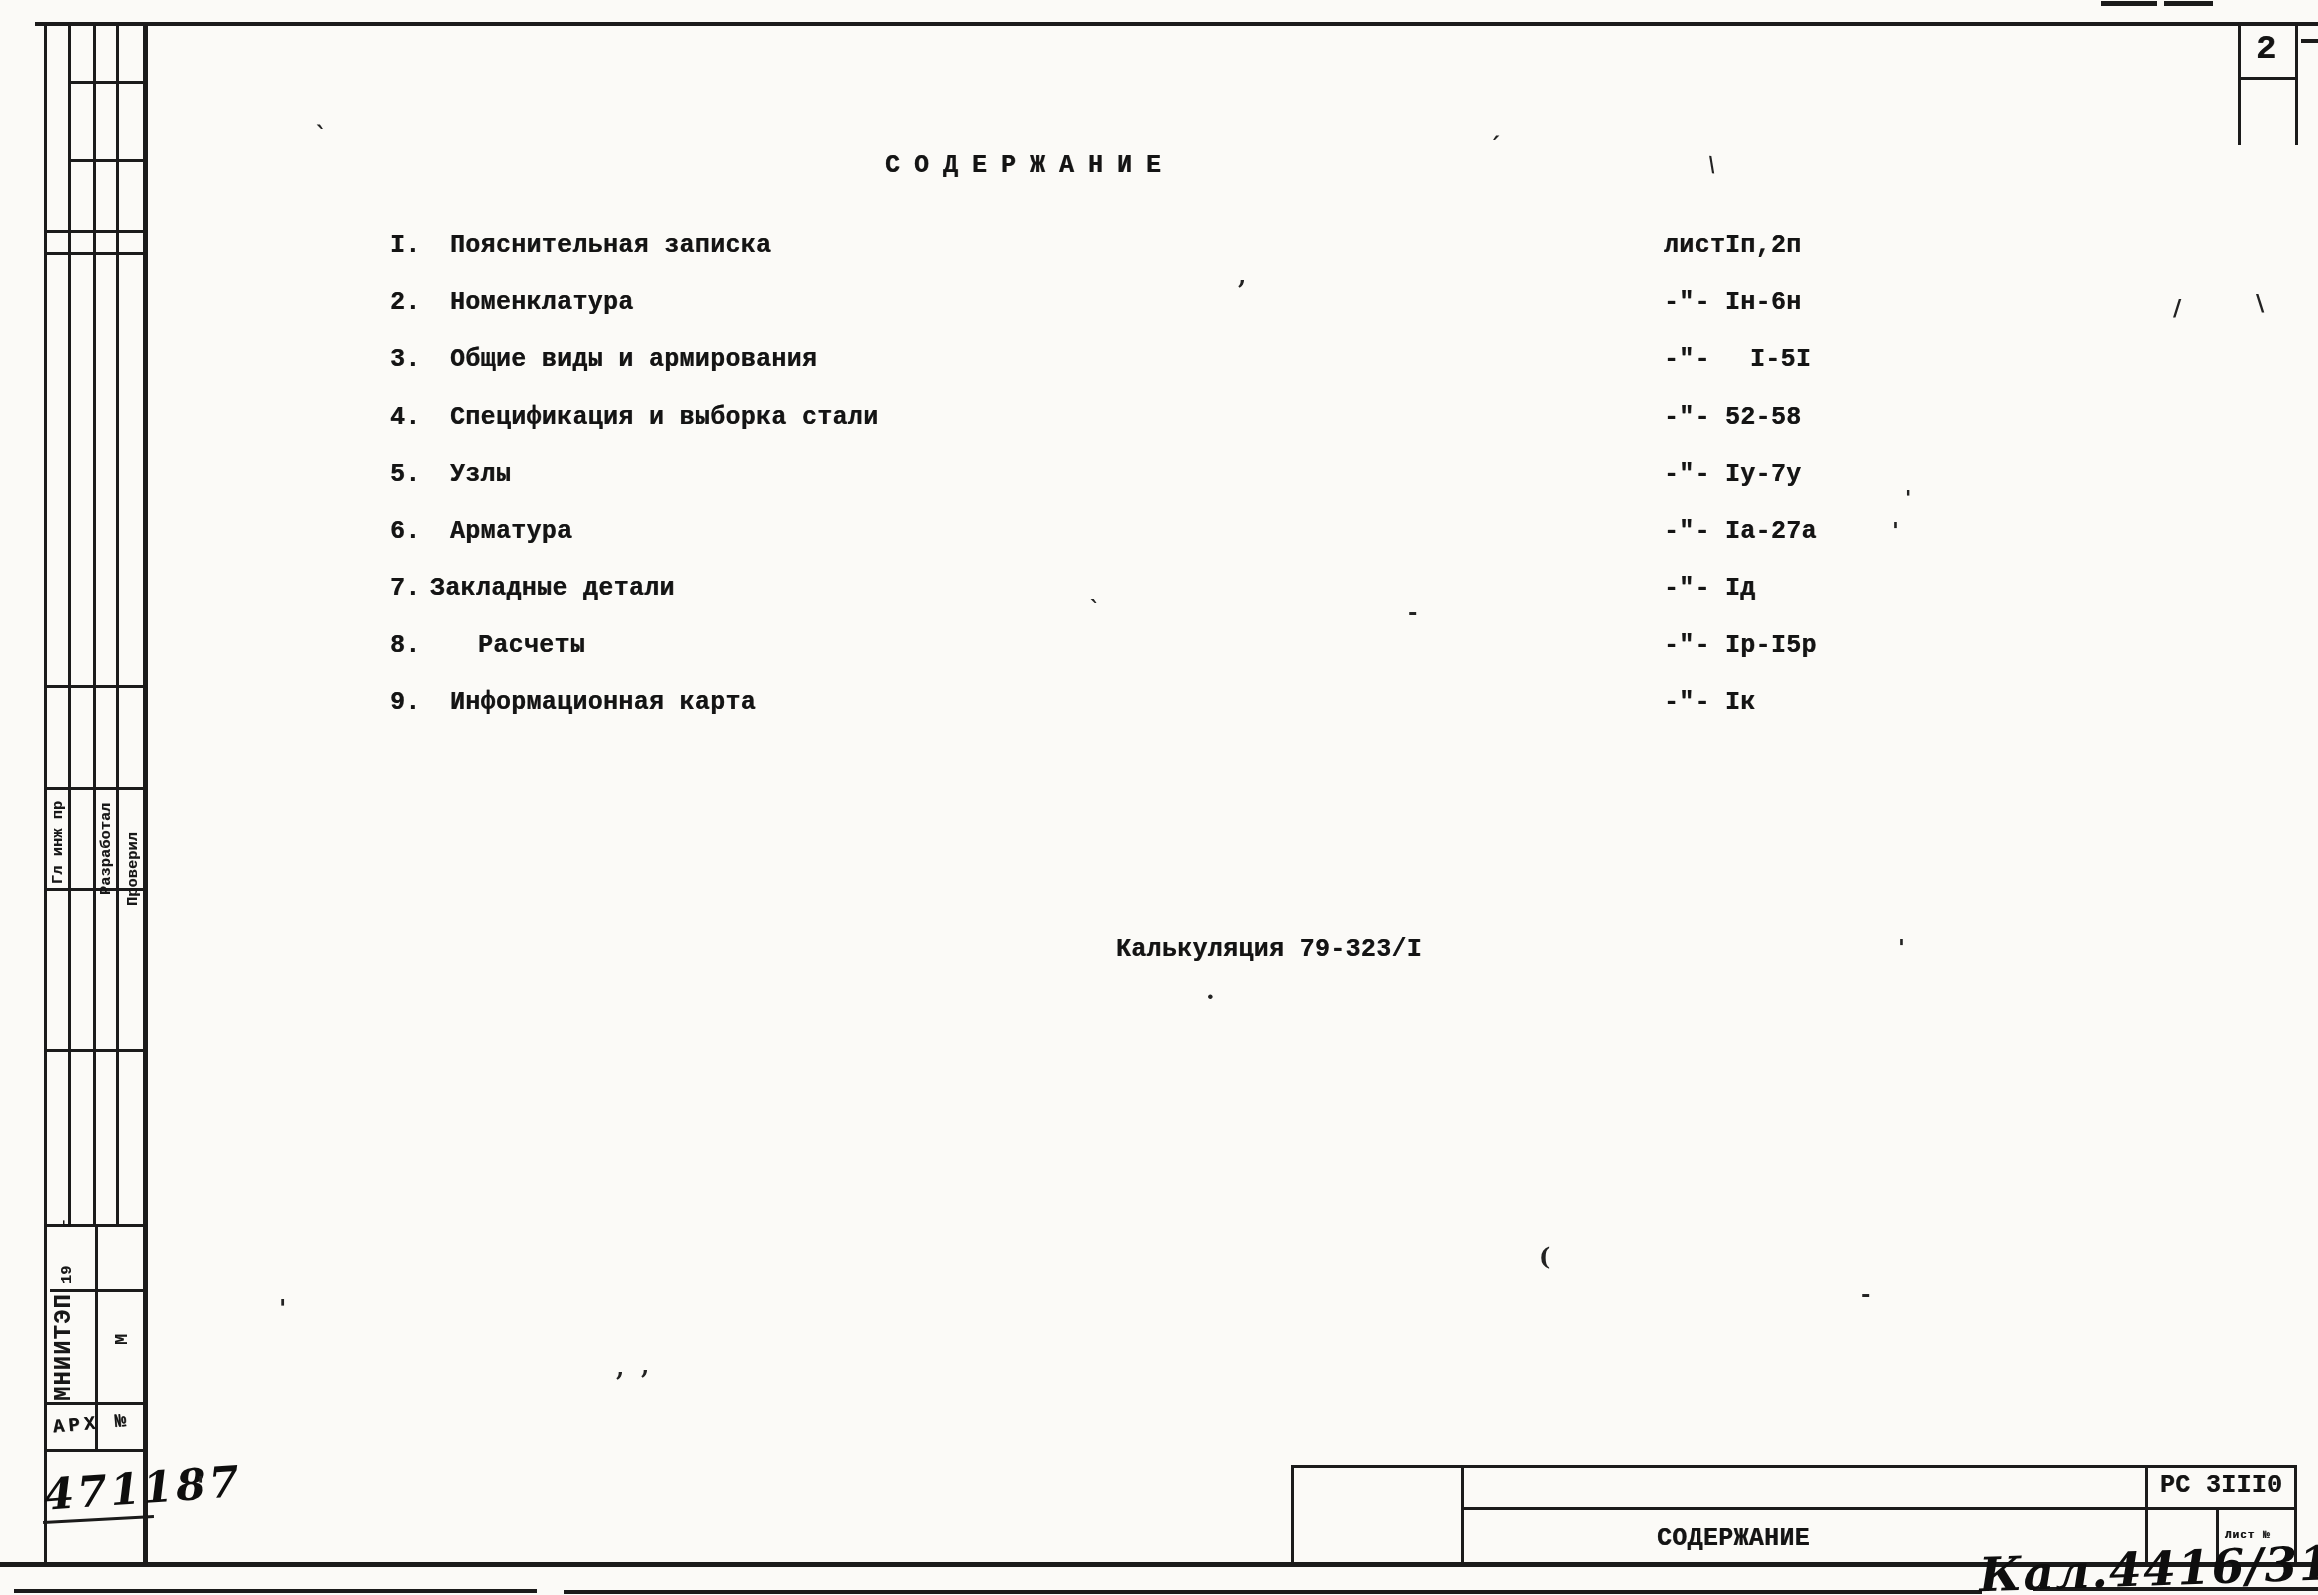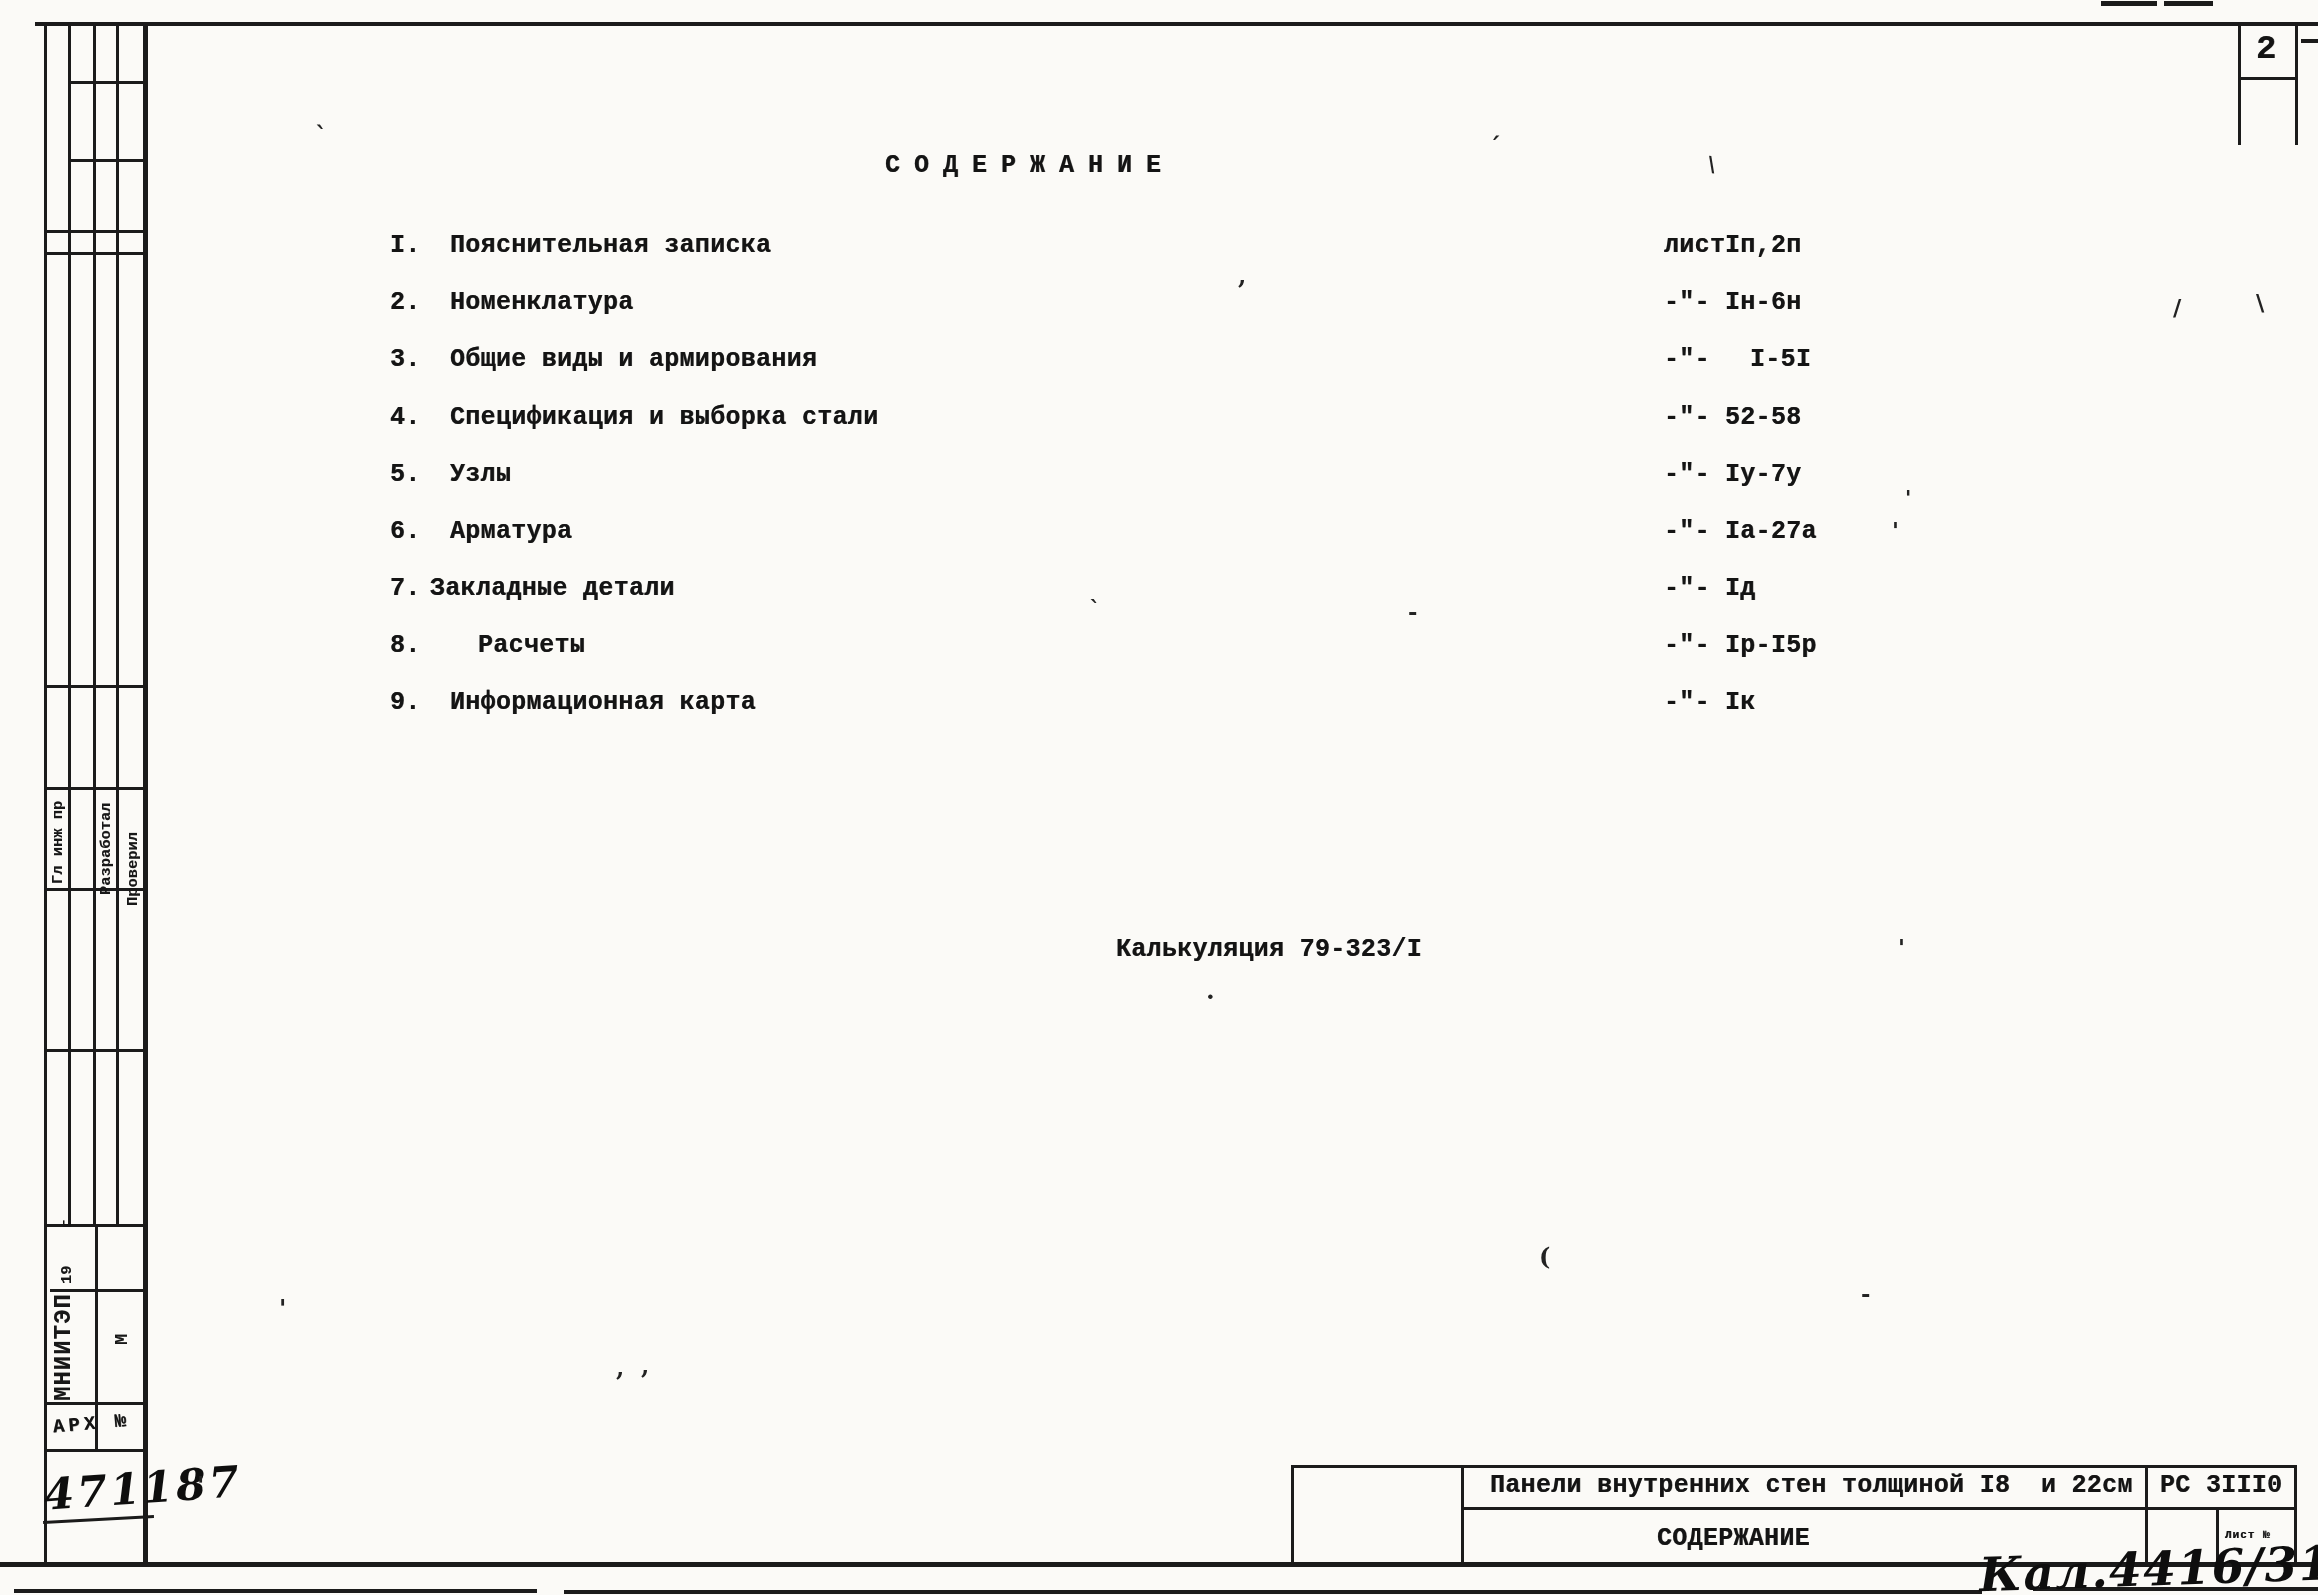--- a/index.html
+++ b/index.html
@@ -113,21 +113,20 @@
   <div class="typed" style="left:1116px;top:937px">Калькуляция 79-323/I</div>
 
   <div class="ln" style="left:1291px;top:1465px;width:1006px;height:3.1px"></div>
   <div class="ln" style="left:1291px;top:1465px;width:3.1px;height:99px"></div>
   <div class="ln" style="left:1461px;top:1465px;width:3.1px;height:99px"></div>
   <div class="ln" style="left:2145px;top:1465px;width:3.1px;height:99px"></div>
   <div class="ln" style="left:2294px;top:1465px;width:3.1px;height:99px"></div>
   <div class="ln" style="left:2216px;top:1507px;width:2.6px;height:57px"></div>
   <div class="ln" style="left:1464px;top:1507px;width:833px;height:3.1px"></div>
 
-  <div class="typed" style="left:1490px;top:1473px">Панели внутренних стен толщиной I8  и 22см</div>
   <div class="typed" style="left:2160px;top:1473px">РС 3III0</div>
   <div class="typed" style="left:1657px;top:1526px">СОДЕРЖАНИЕ</div>
   <div class="typed small" style="left:2225px;top:1530px">Лист №</div>
   <div class="hand" style="left:1979px;top:1540px;font-size:47px;letter-spacing:1.5px;transform:rotate(-2deg)">Кал.4416/3110</div>
 
 <span class="noise" style="left: 315px; top: 124px; font-size: 24px;">`</span>
     <span class="noise" style="left: 1489px; top: 135px; font-size: 24px;">´</span>
     <span class="noise" style="left: 1708px; top: 154px; font-size: 20.6px; transform: rotate(8deg);">\</span>
     <span class="noise" style="left: 1238px; top: 264px; font-size: 24px;">,</span>
     <span class="noise" style="left: 2173px; top: 296px; font-size: 22.7px;">/</span>

